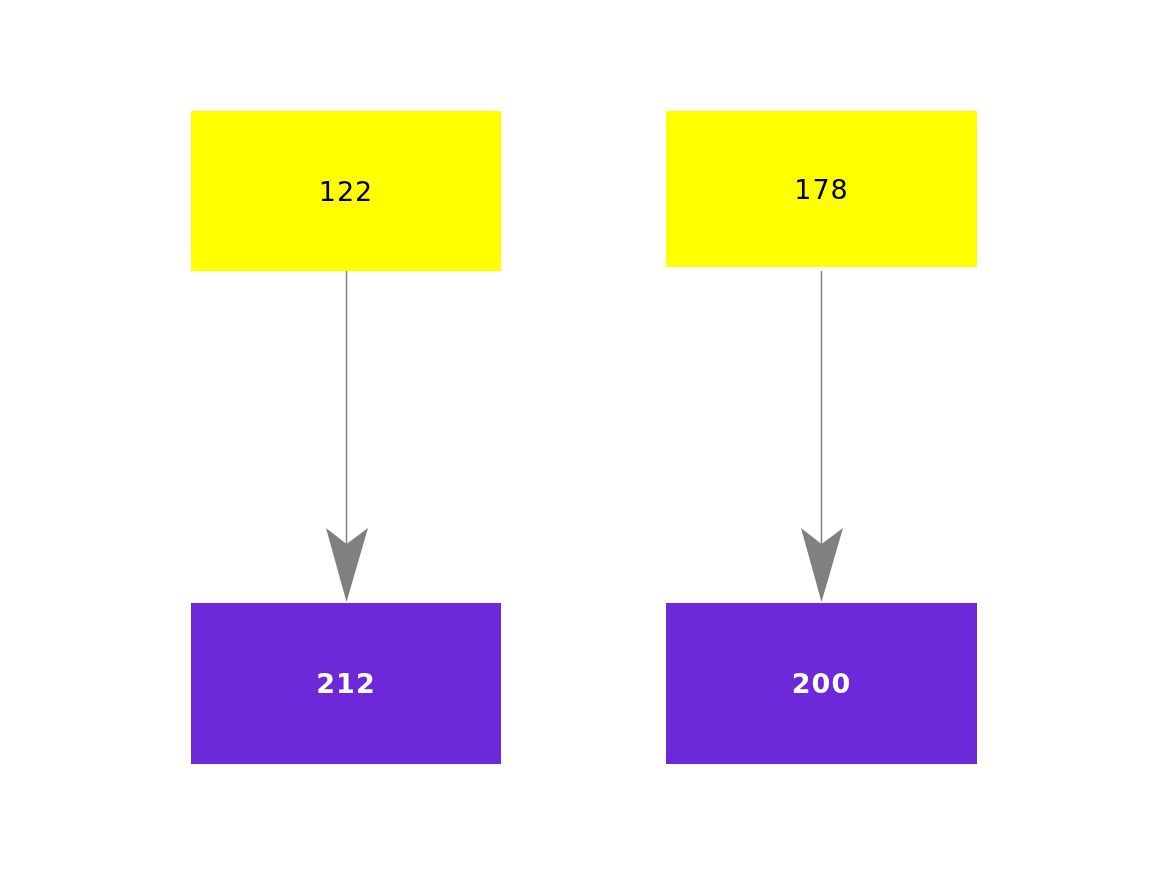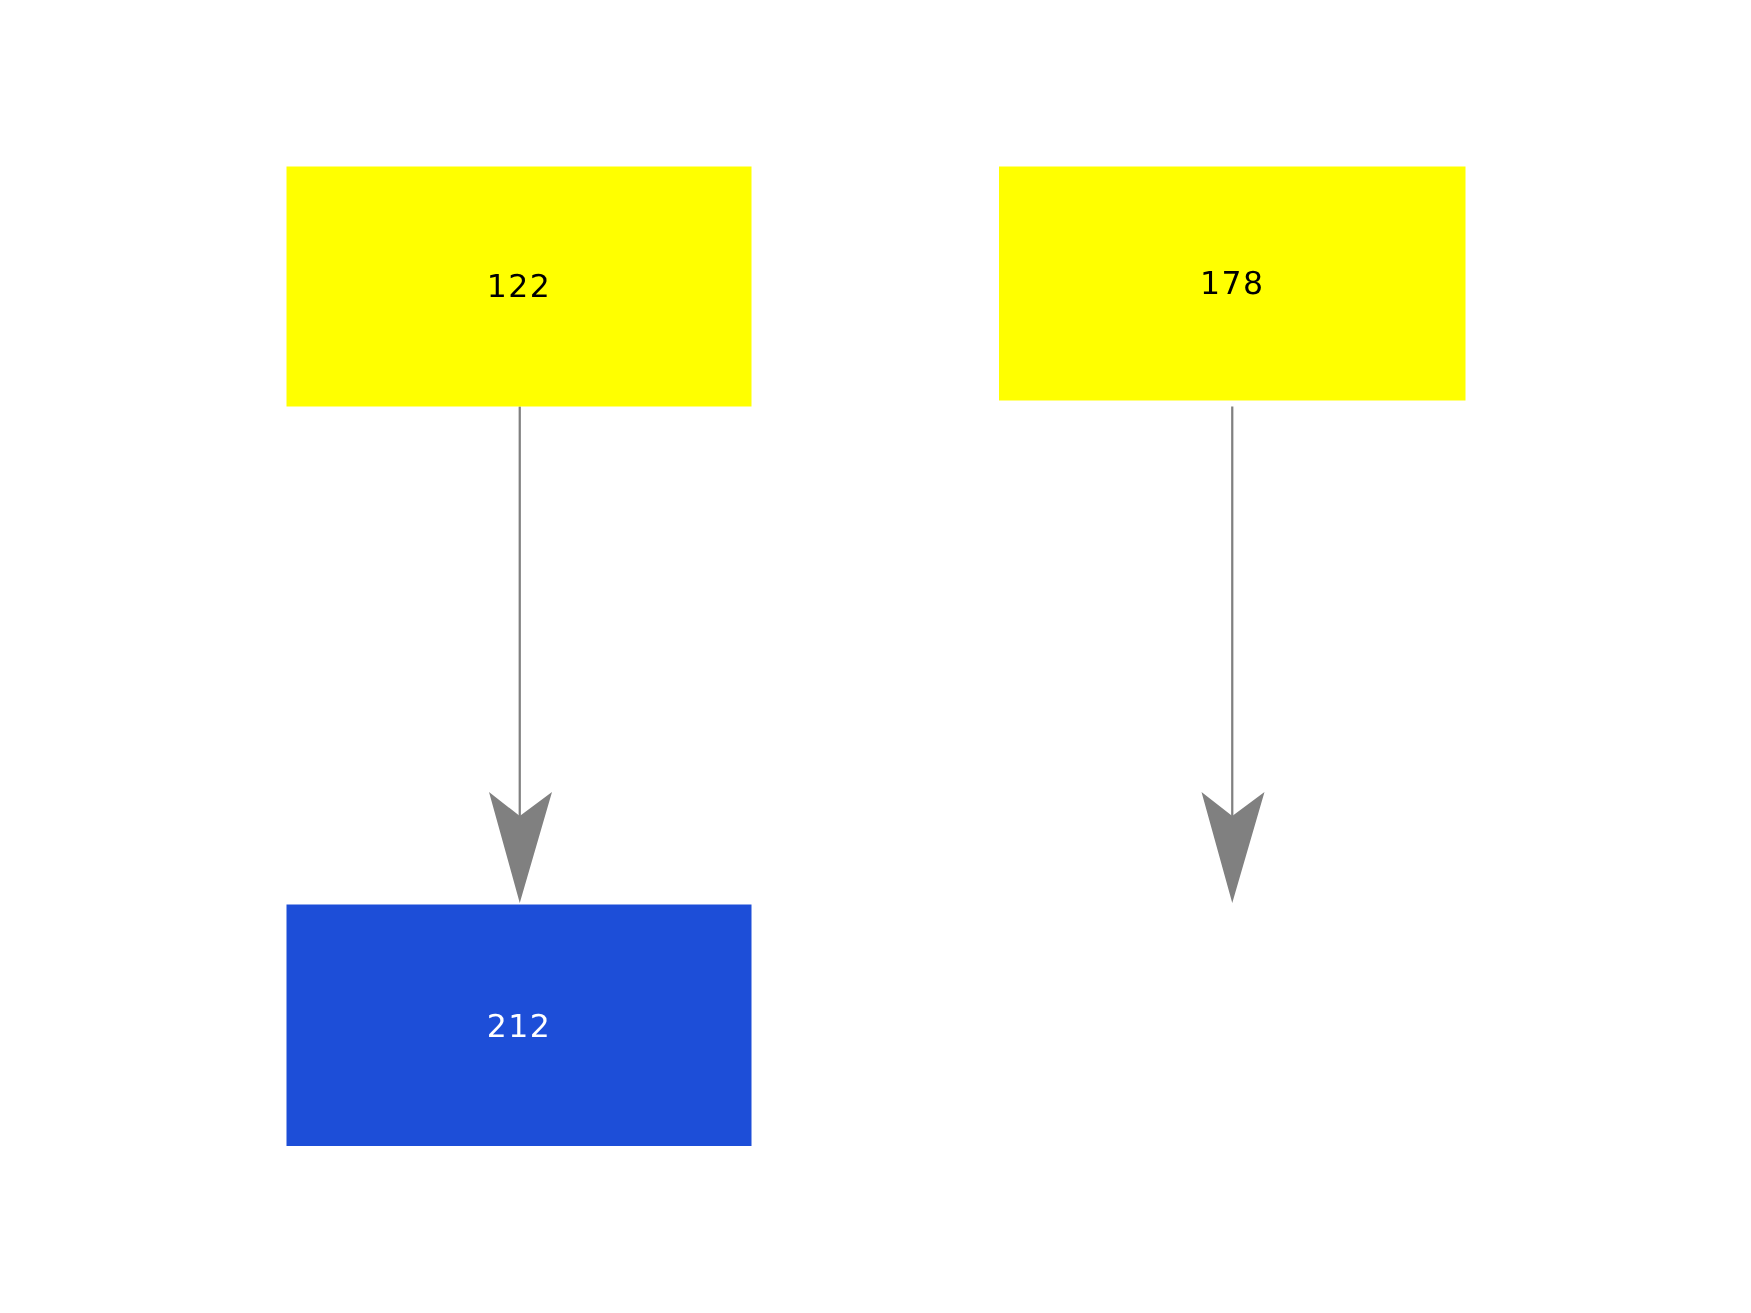--- a/index.html
+++ b/index.html
@@ -13,30 +13,31 @@
     height: 875px;
     background: #ffffff;
     overflow: hidden;
     font-family: "DejaVu Sans", "Liberation Sans", sans-serif;
   }
   .node {
     position: absolute;
     display: flex;
     align-items: center;
     justify-content: center;
-    font-size: 21px;
+    font-size: 27px;
     letter-spacing: 1px;
   }
   .node-yellow {
     background: #ffff00;
     color: #000000;
   }
   .node-blue {
-    background: #1d4ed8;
+    background: #6d28d9;
     color: #ffffff;
+    font-weight: bold;
   }
   #node-top-left     { left: 191px; top: 111px; width: 310px; height: 160px; }
   #node-top-right    { left: 666px; top: 111px; width: 311px; height: 156px; }
   #node-bottom-left  { left: 191px; top: 603px; width: 310px; height: 161px; }
   #node-bottom-right { left: 666px; top: 603px; width: 311px; height: 161px; }
   #edges-layer {
     position: absolute;
     left: 0;
     top: 0;
     width: 1167px;
@@ -67,14 +68,17 @@
   </div>
 
   <div id="node-top-right" class="node node-yellow">
     <span>178</span>
   </div>
 
   <div id="node-bottom-left" class="node node-blue">
     <span>212</span>
   </div>
 
+  <div id="node-bottom-right" class="node node-blue">
+    <span>200</span>
+  </div>
 
 </div>
 
 </body></html>

